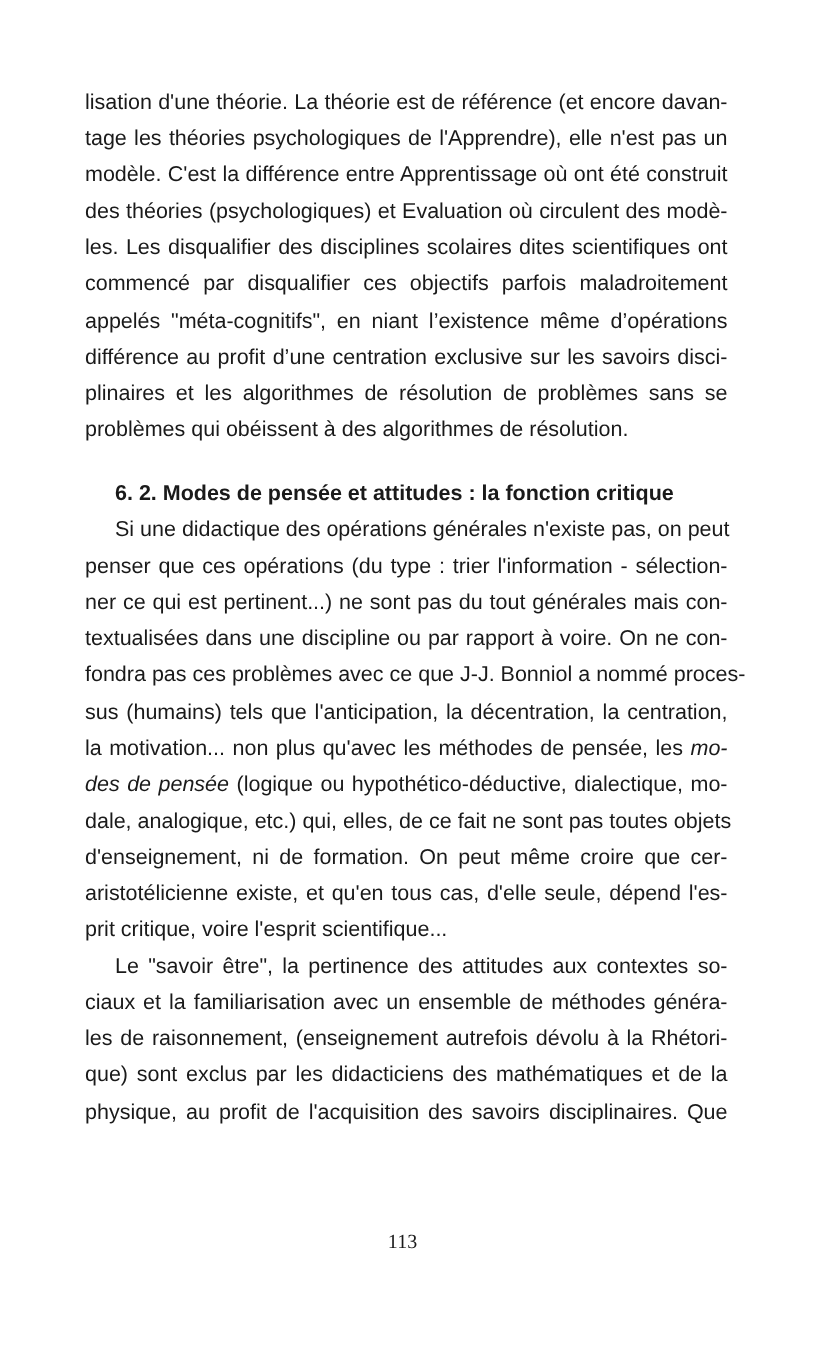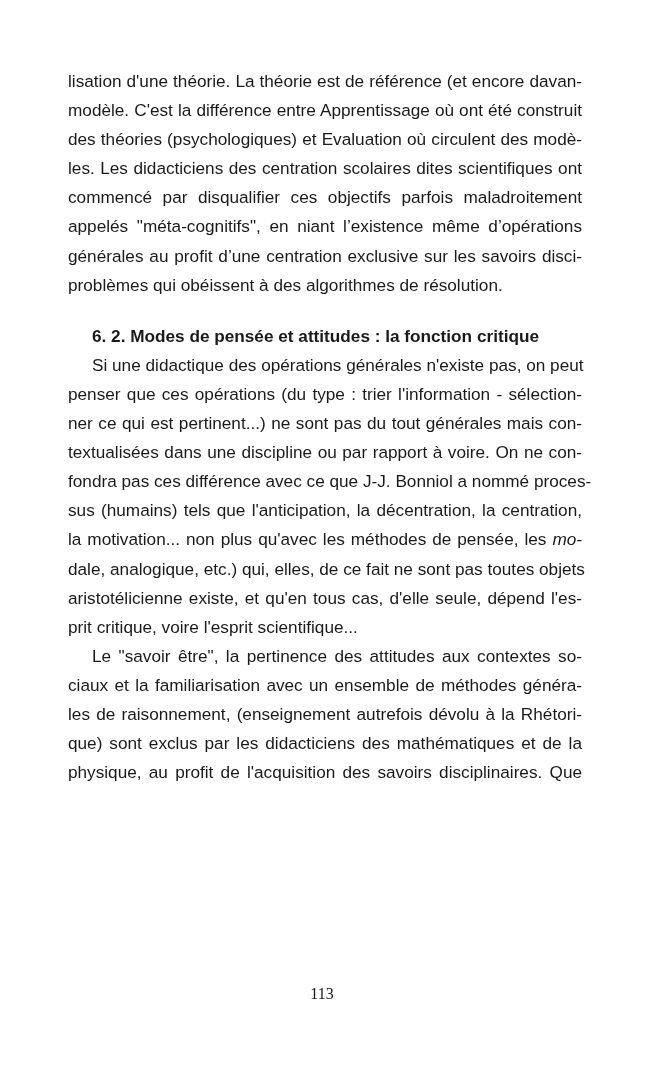--- a/index.html
+++ b/index.html
@@ -22,42 +22,46 @@
       position: absolute; left: 0; width: 644px; top: 985px; text-align: center;
       font-family: "Liberation Serif", "DejaVu Serif", serif; font-size: 16px; color: #1a1a1a;
     }
   </style>
 </head>
 <body>
 
 <div class="page">
   <div>
     <span class="line">lisation d'une théorie. La théorie est de référence (et encore davan-</span>
+    <span class="line">tage les théories psychologiques de l'Apprendre), elle n'est pas un</span>
     <span class="line">modèle. C'est la différence entre Apprentissage où ont été construit</span>
     <span class="line">des théories (psychologiques) et Evaluation où circulent des modè-</span>
-    <span class="line">les. Les didacticiens des centration scolaires dites scientifiques ont</span>
+    <span class="line">les. Les disqualifier des disciplines scolaires dites scientifiques ont</span>
     <span class="line">commencé par disqualifier ces objectifs parfois maladroitement</span>
     <span class="line">appelés "méta-cognitifs", en niant l’existence même d’opérations</span>
-    <span class="line">générales au profit d’une centration exclusive sur les savoirs disci-</span>
+    <span class="line">différence au profit d’une centration exclusive sur les savoirs disci-</span>
+    <span class="line">plinaires et les algorithmes de résolution de problèmes sans se</span>
     <span class="line last">problèmes qui obéissent à des algorithmes de résolution.</span>
   </div>
 
   <div class="gap"></div>
 
   <span class="line heading">6. 2. Modes de pensée et attitudes : la fonction critique</span>
 
   <div>
     <span class="line indent">Si une didactique des opérations générales n'existe pas, on peut</span>
     <span class="line">penser que ces opérations (du type : trier l'information - sélection-</span>
     <span class="line">ner ce qui est pertinent...) ne sont pas du tout générales mais con-</span>
     <span class="line">textualisées dans une discipline ou par rapport à voire. On ne con-</span>
-    <span class="line">fondra pas ces différence avec ce que J-J. Bonniol a nommé proces-</span>
+    <span class="line">fondra pas ces problèmes avec ce que J-J. Bonniol a nommé proces-</span>
     <span class="line">sus (humains) tels que l'anticipation, la décentration, la centration,</span>
     <span class="line"><span>la motivation... non plus qu'avec les méthodes de pensée, les </span><em>mo-</em></span>
+    <span class="line"><em>des de pensée</em><span> (logique ou hypothético-déductive, dialectique, mo-</span></span>
     <span class="line">dale, analogique, etc.) qui, elles, de ce fait ne sont pas toutes objets</span>
+    <span class="line">d'enseignement, ni de formation. On peut même croire que cer-</span>
     <span class="line">aristotélicienne existe, et qu'en tous cas, d'elle seule, dépend l'es-</span>
     <span class="line last">prit critique, voire l'esprit scientifique...</span>
   </div>
 
   <div>
     <span class="line indent">Le "savoir être", la pertinence des attitudes aux contextes so-</span>
     <span class="line">ciaux et la familiarisation avec un ensemble de méthodes généra-</span>
     <span class="line">les de raisonnement, (enseignement autrefois dévolu à la Rhétori-</span>
     <span class="line">que) sont exclus par les didacticiens des mathématiques et de la</span>
     <span class="line">physique, au profit de l'acquisition des savoirs disciplinaires. Que</span>

